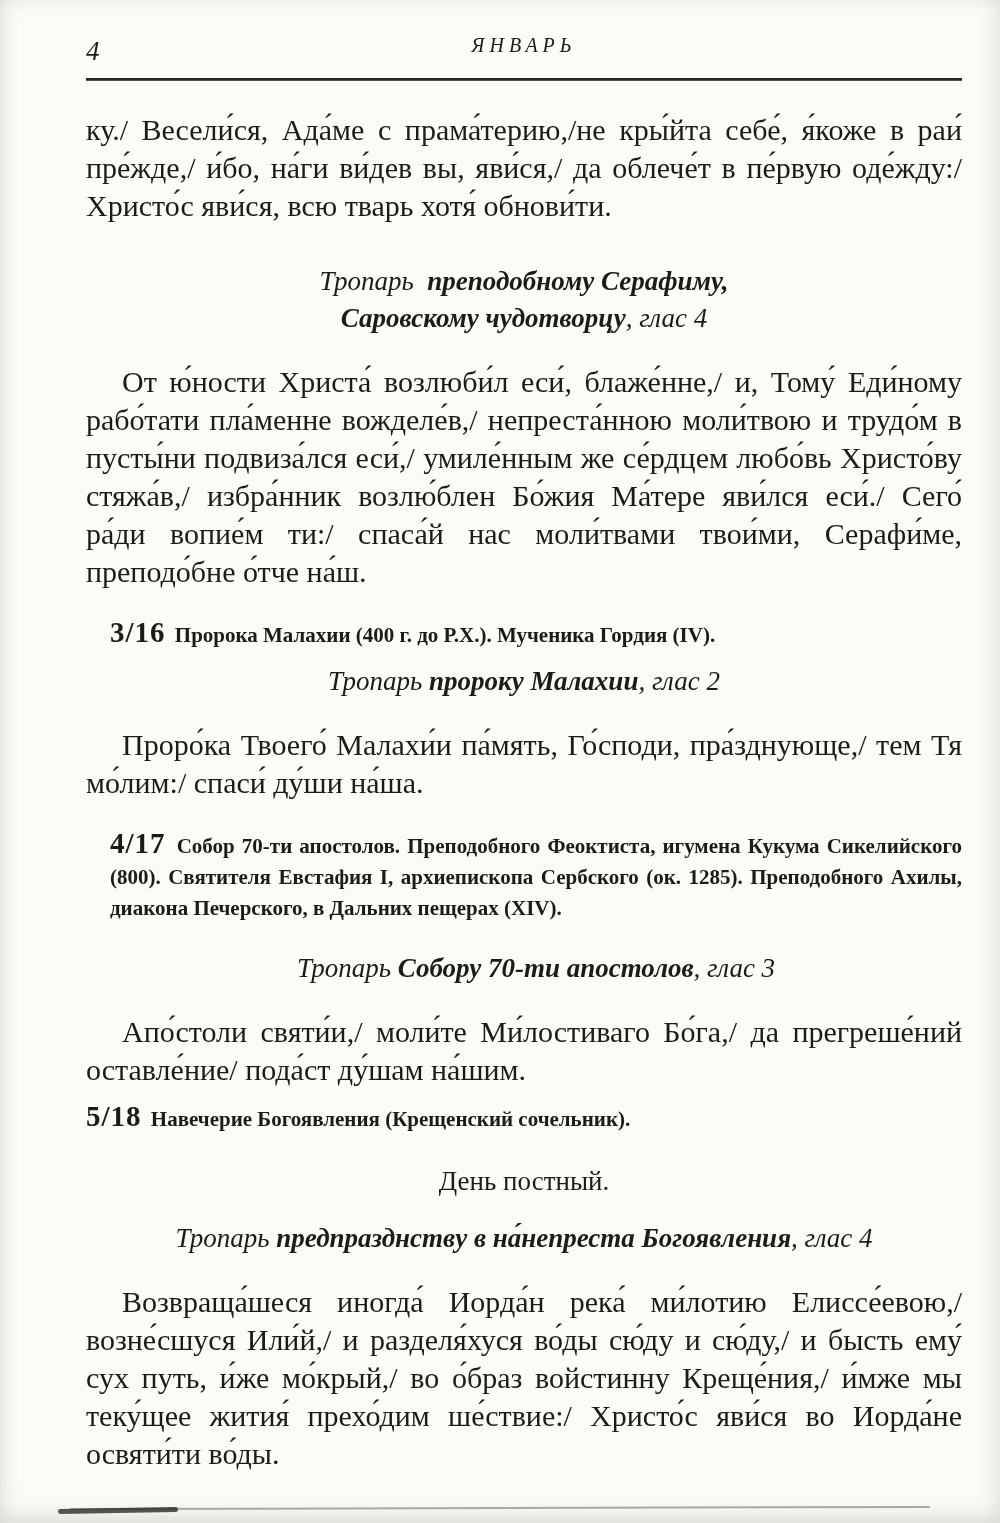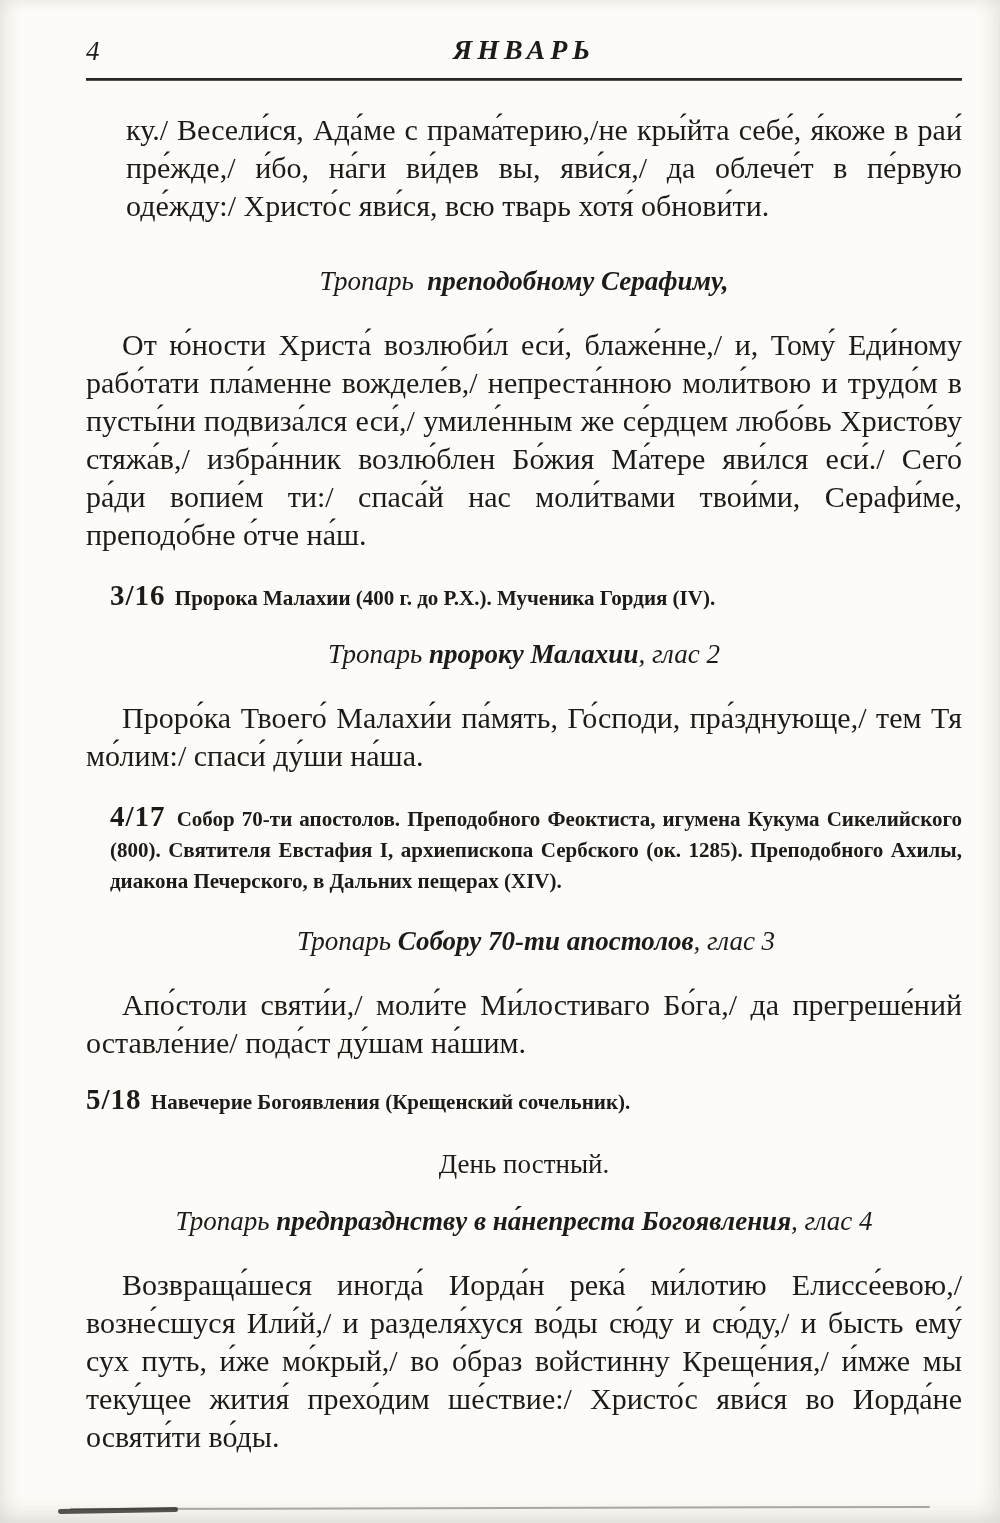--- a/index.html
+++ b/index.html
@@ -28,22 +28,22 @@
   .page-number {
     position: absolute;
     left: 0; top: 2px;
     font-style: italic;
     font-size: 27px;
   }
   .month-title {
     display: block;
     text-align: center;
     font-style: italic;
-    font-size: 28px;
-    font-weight: 700;
+    font-size: 20px;
+    font-weight: 400;
     letter-spacing: 5px;
   }
   .header-rule {
     height: 0;
     border-top: 2px solid #2a2825;
     border-bottom: 1px solid #56524c;
     margin-top: 6px;
   }
 
   
@@ -75,25 +75,25 @@
     padding-right: 4px;
   }
 
   .note-centered {
     text-align: center;
     font-size: 27px;
     line-height: 37px;
   }
 
   
-  .mt-a { margin-top: 30px; margin-left: 40px; }
+  .mt-a { margin-top: 30px; }
   .mt-b { margin-top: 38px; }
   .mt-c { margin-top: 26px; }
   .mt-d { margin-top: 26px; margin-left: 24px; }
-  .mt-e { margin-top: 22px; }
+  .mt-e { margin-top: 12px; }
   .mt-f { margin-top: 28px; }
   .mt-g { margin-top: 20px; }
 
   
   .scan-line {
     position: absolute;
     left: 70px;
     bottom: 14px;
     width: 860px;
     height: 2px;
@@ -124,20 +124,21 @@
     <span class="month-title">ЯНВАРЬ</span>
   </header>
   <div class="header-rule"></div>
 
   <main class="page-body">
 
     <p class="body-para no-indent mt-a">ку./ Весели́ся, Ада́ме с прама́терию,/не кры́йта себе́, я́коже в раи́ пре́жде,/ и́бо, на́ги ви́дев вы, яви́ся,/ да облече́т в пе́рвую оде́жду:/ Христо́с яви́ся, всю тварь хотя́ обнови́ти.</p>
 
     <div class="troparion-heading mt-b">
       <div><span>Тропарь</span>&nbsp; <span class="bold">преподобному Серафиму,</span></div>
+      <div><span class="bold">Саровскому чудотворцу</span><span>, глас 4</span></div>
     </div>
 
     <p class="body-para mt-c">От ю́ности Христа́ возлюби́л еси́, блаже́нне,/ и, Тому́ Еди́ному рабо́тати пла́менне вожделе́в,/ непреста́нною моли́твою и трудо́м в пусты́ни подвиза́лся еси́,/ умиле́нным же се́рдцем любо́вь Христо́ву стяжа́в,/ избра́нник возлю́блен Бо́жия Ма́тере яви́лся еси́./ Сего́ ра́ди вопие́м ти:/ спаса́й нас моли́твами твои́ми, Серафи́ме, преподо́бне о́тче на́ш.</p>
 
     <p class="date-entry mt-d"><span class="date-num">3/16</span> <span>Пророка Малахии (400 г. до Р.Х.). Мученика Гордия (IV).</span></p>
 
     <div class="troparion-heading mt-e">
       <div><span>Тропарь</span> <span class="bold">пророку Малахии</span><span>, глас 2</span></div>
     </div>
 

